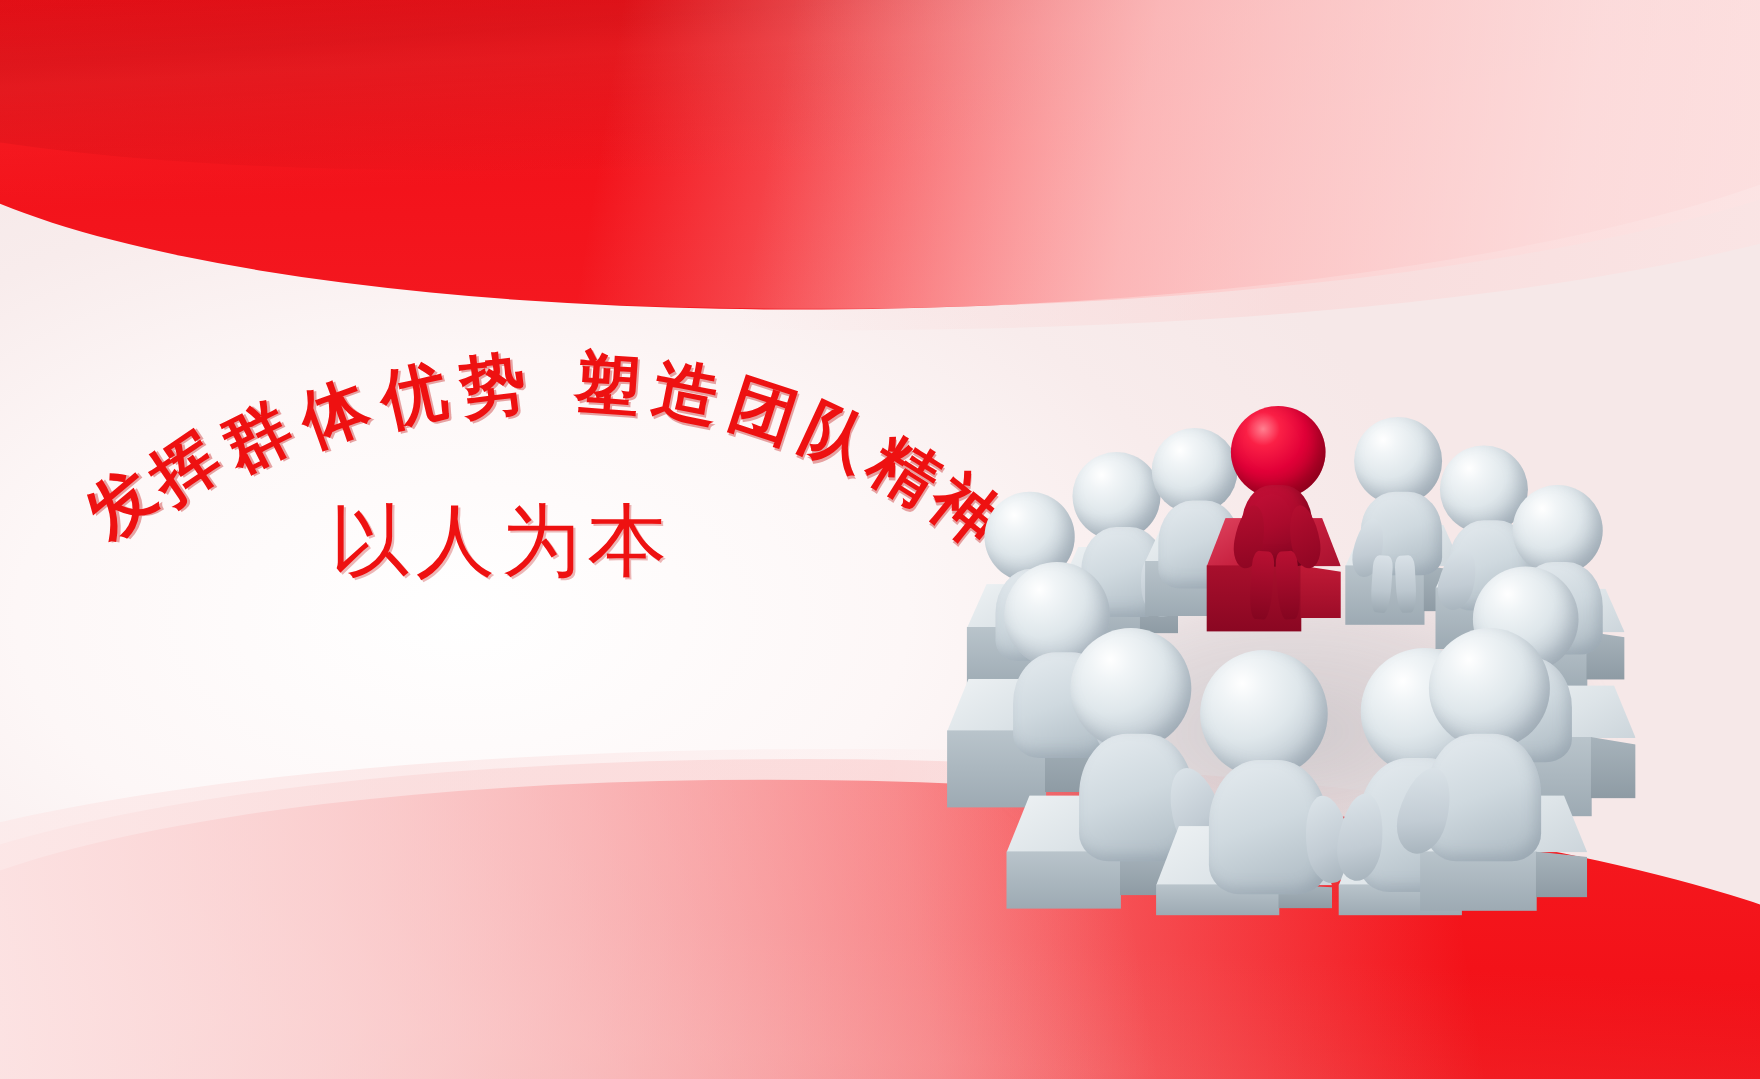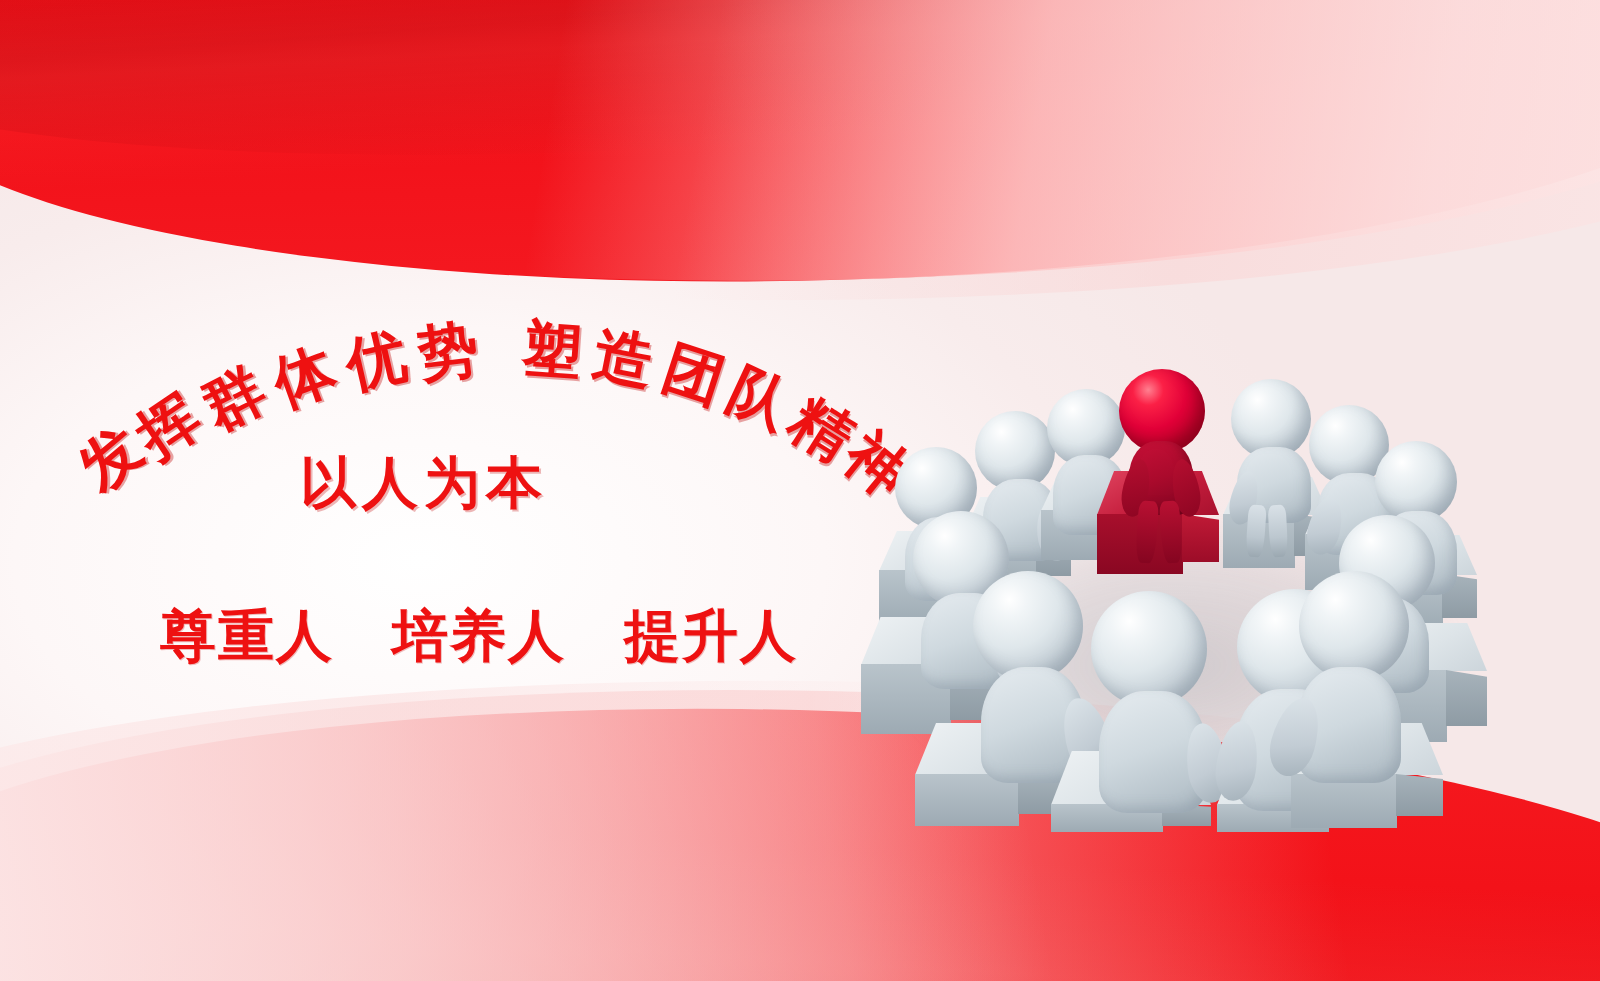--- a/index.html
+++ b/index.html
@@ -82,21 +82,21 @@
     color:#ee1111;
     font-weight:bold;
     font-size:60px;
     line-height:1;
     font-family:"DejaVu Sans","Liberation Sans",sans-serif;
     text-shadow:2px 2px 0 rgba(190,0,0,.35);
     white-space:nowrap;
   }
   .main-title{
     position:absolute;left:300px;top:455px;
-    color:#ee1111;font-weight:bold;font-size:56px;letter-spacing:6px;
+    color:#ee1111;font-weight:normal;font-size:72px;letter-spacing:6px;
     line-height:1;text-shadow:2px 2px 0 rgba(190,0,0,.28);
     white-space:nowrap;
   }
   .sub-title{
     position:absolute;left:160px;top:608px;
     color:#ee1111;font-weight:bold;font-size:56px;letter-spacing:2px;
     line-height:1;text-shadow:1px 1px 0 rgba(190,0,0,.25);
     white-space:nowrap;
   }
 
@@ -178,21 +178,20 @@
     <span class="arc-ch" style="left:462px; top:20px;  transform:rotate(4deg);">塑</span>
     <span class="arc-ch" style="left:534px; top:28px;  transform:rotate(11deg);">造</span>
     <span class="arc-ch" style="left:604px; top:44px;  transform:rotate(18deg);">团</span>
     <span class="arc-ch" style="left:670px; top:68px;  transform:rotate(25deg);">队</span>
     <span class="arc-ch" style="left:732px; top:98px;  transform:rotate(32deg);">精</span>
     <span class="arc-ch" style="left:788px; top:134px; transform:rotate(39deg);">神</span>
   </div>
 
   <div class="main-title">以人为本</div>
 
-  <div class="sub-title">尊重人　培养人　提升人</div>
 
   <div class="illus">
     <div class="illus-shadow"></div>
     <div class="ring">
 
       <div class="seat" style="left:24px; top:176px; width:112px; height:96px;">
         <div class="top" style="left:0;   top:0;   width:112px; height:40px; clip-path:polygon(16% 0,84% 0,100% 100%,0 100%);"></div>
         <div class="front" style="left:0;   top:39px; width:78px; height:56px;"></div>
         <div class="side" style="left:77px; top:39px; width:35px; height:44px; clip-path:polygon(0 0,100% 12%,100% 100%,0 100%);"></div>
       </div>

